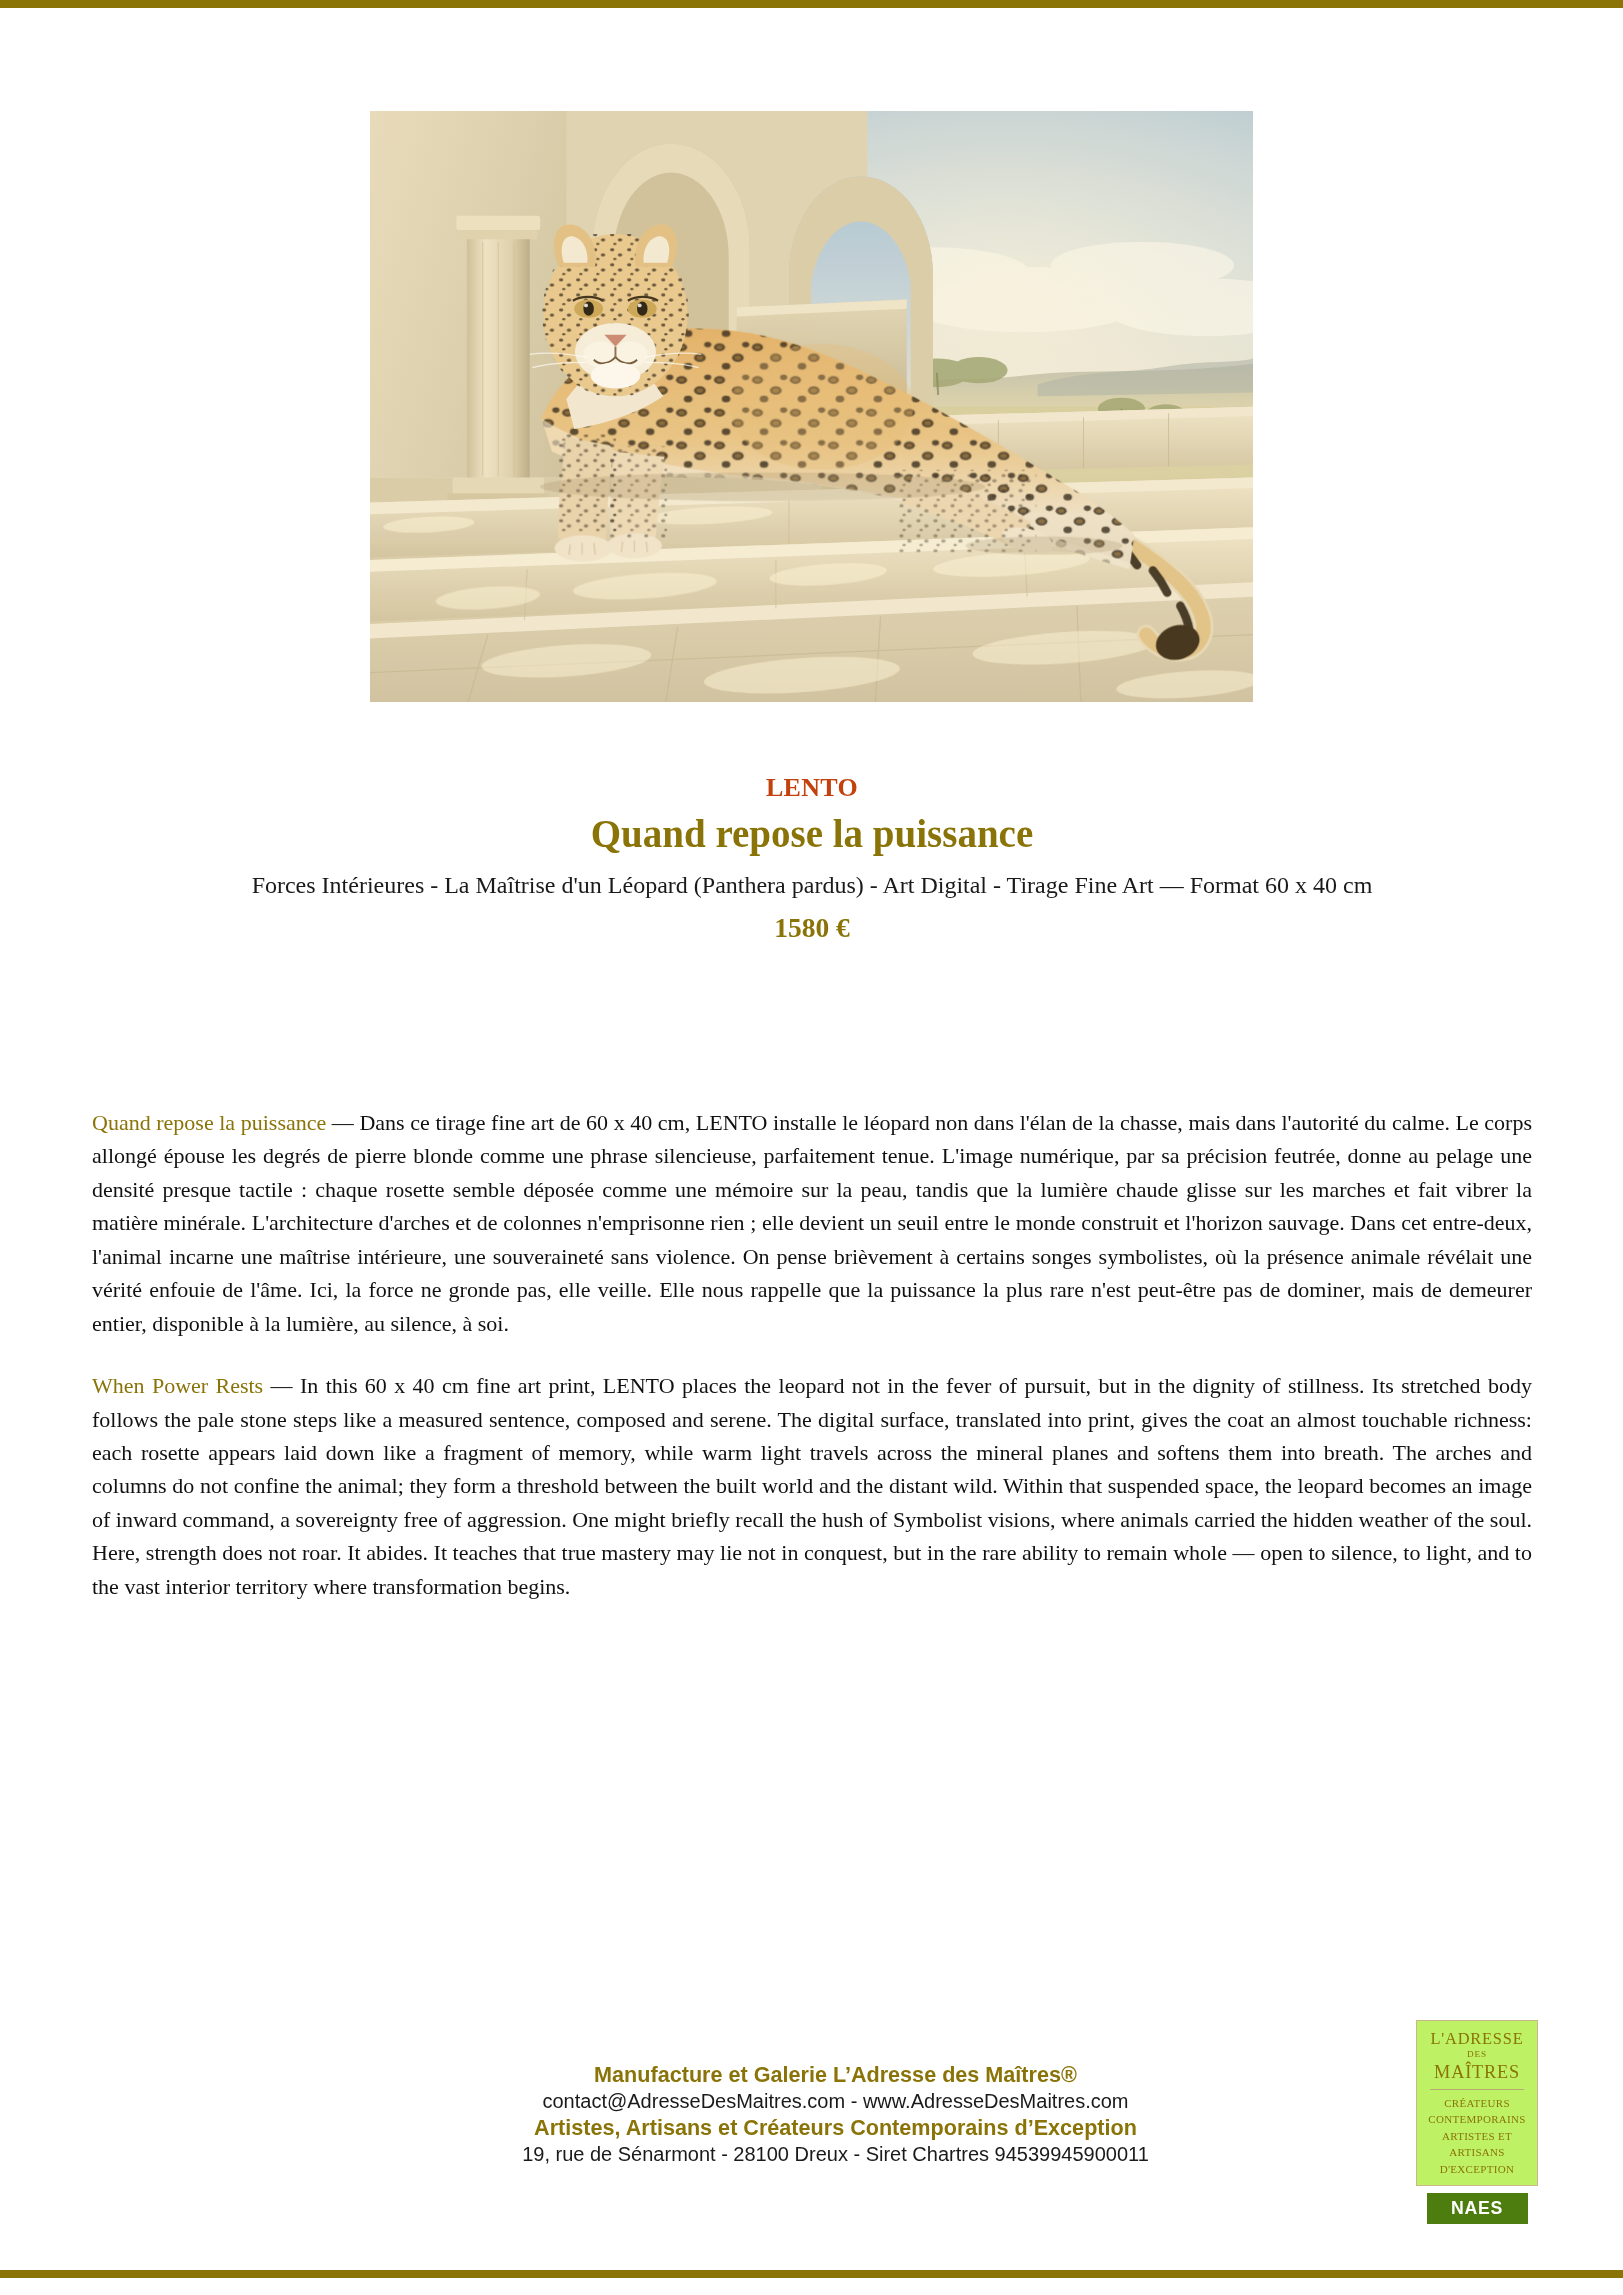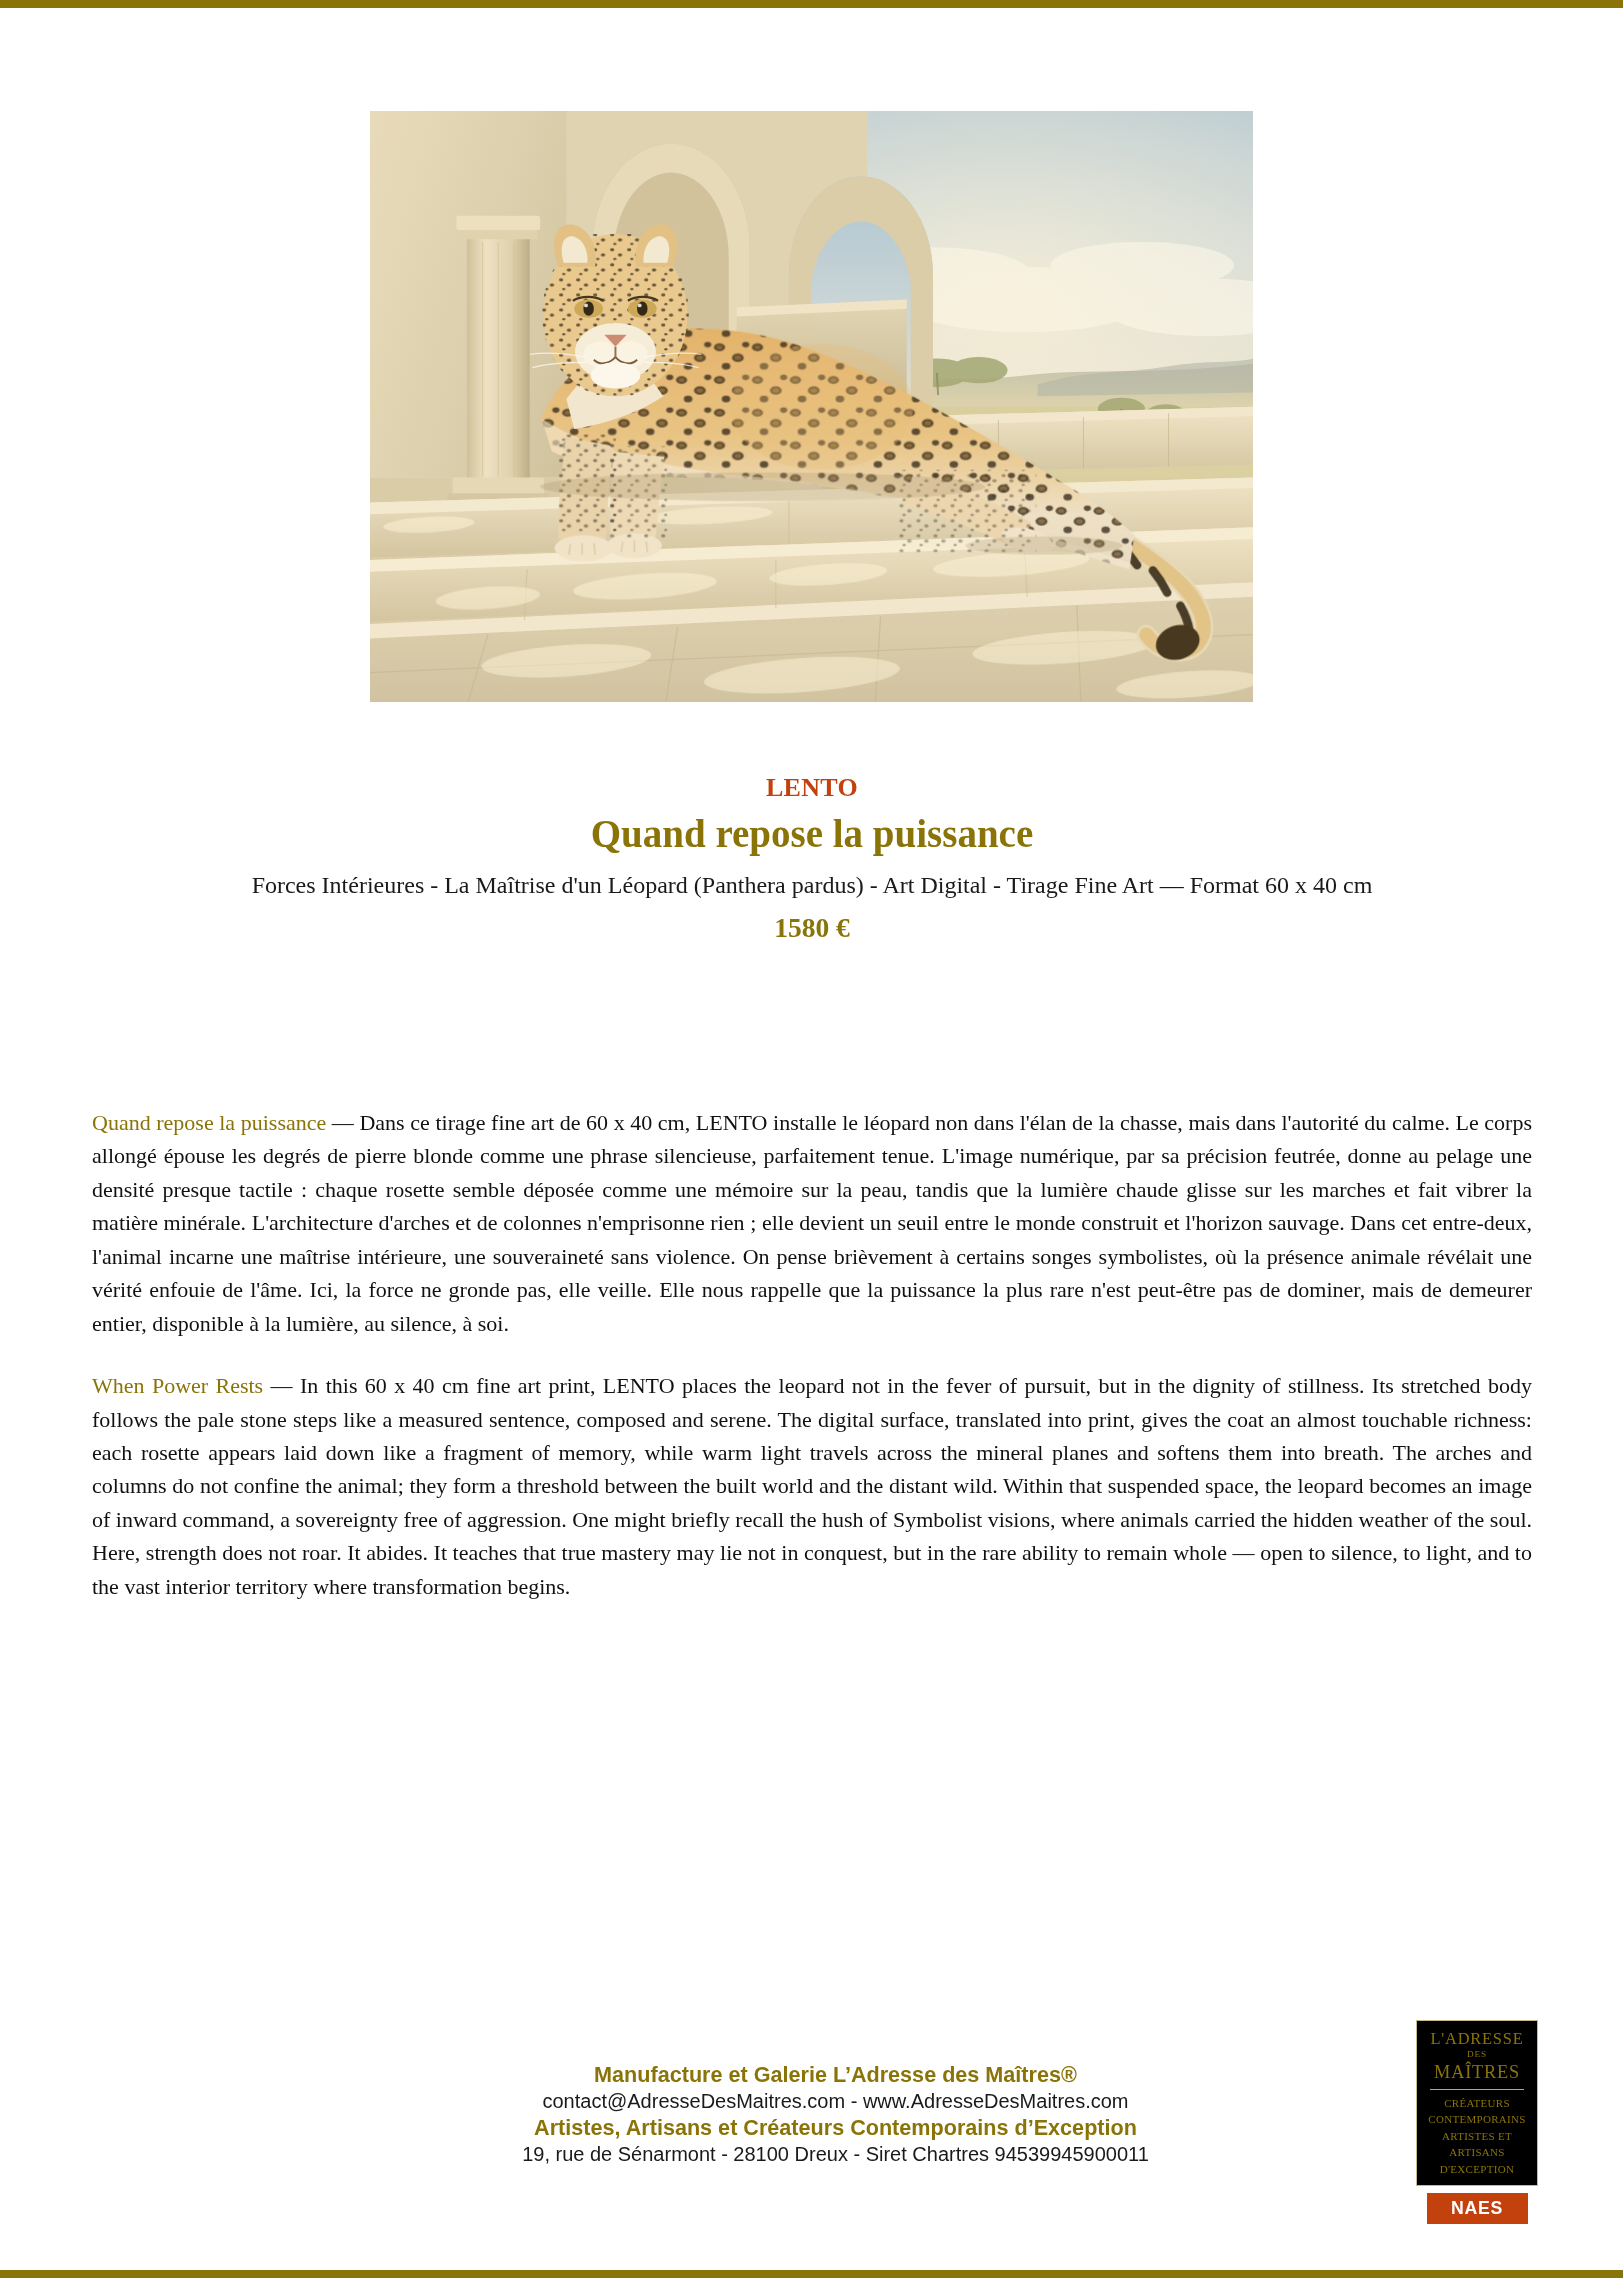--- a/index.html
+++ b/index.html
@@ -138,21 +138,21 @@
 
   
   .brand {
     position: absolute;
     left: 1416px;
     top: 2020px;
     width: 122px;
   }
   .brand-card {
     border: 1.3px solid #c8b98c;
-    background: #000000;
+    background: #bef264;
     padding: 9.2px 5.2px 7.9px 5.2px;
     text-align: center;
     box-sizing: border-box;
   }
   .brand-l1 {
     font-family: "Liberation Serif", serif;
     font-size: 16.4px;
     color: #8a7408;
     letter-spacing: 0.8px;
     line-height: 1.1;
@@ -178,21 +178,21 @@
   }
   .brand-sub {
     font-family: "Liberation Serif", serif;
     font-size: 11px;
     color: #8a7408;
     letter-spacing: 0.3px;
     line-height: 1.5;
   }
   .brand-badge {
     margin-top: 7.2px;
-    background: #c2410c;
+    background: #4d7c0f;
     color: #ffffff;
     font-family: "Liberation Sans", sans-serif;
     font-weight: bold;
     font-size: 17.7px;
     letter-spacing: 0.7px;
     text-align: center;
     padding: 4.6px 0 5.2px 0;
     width: 101px;
     margin-left: auto;
     margin-right: auto;

